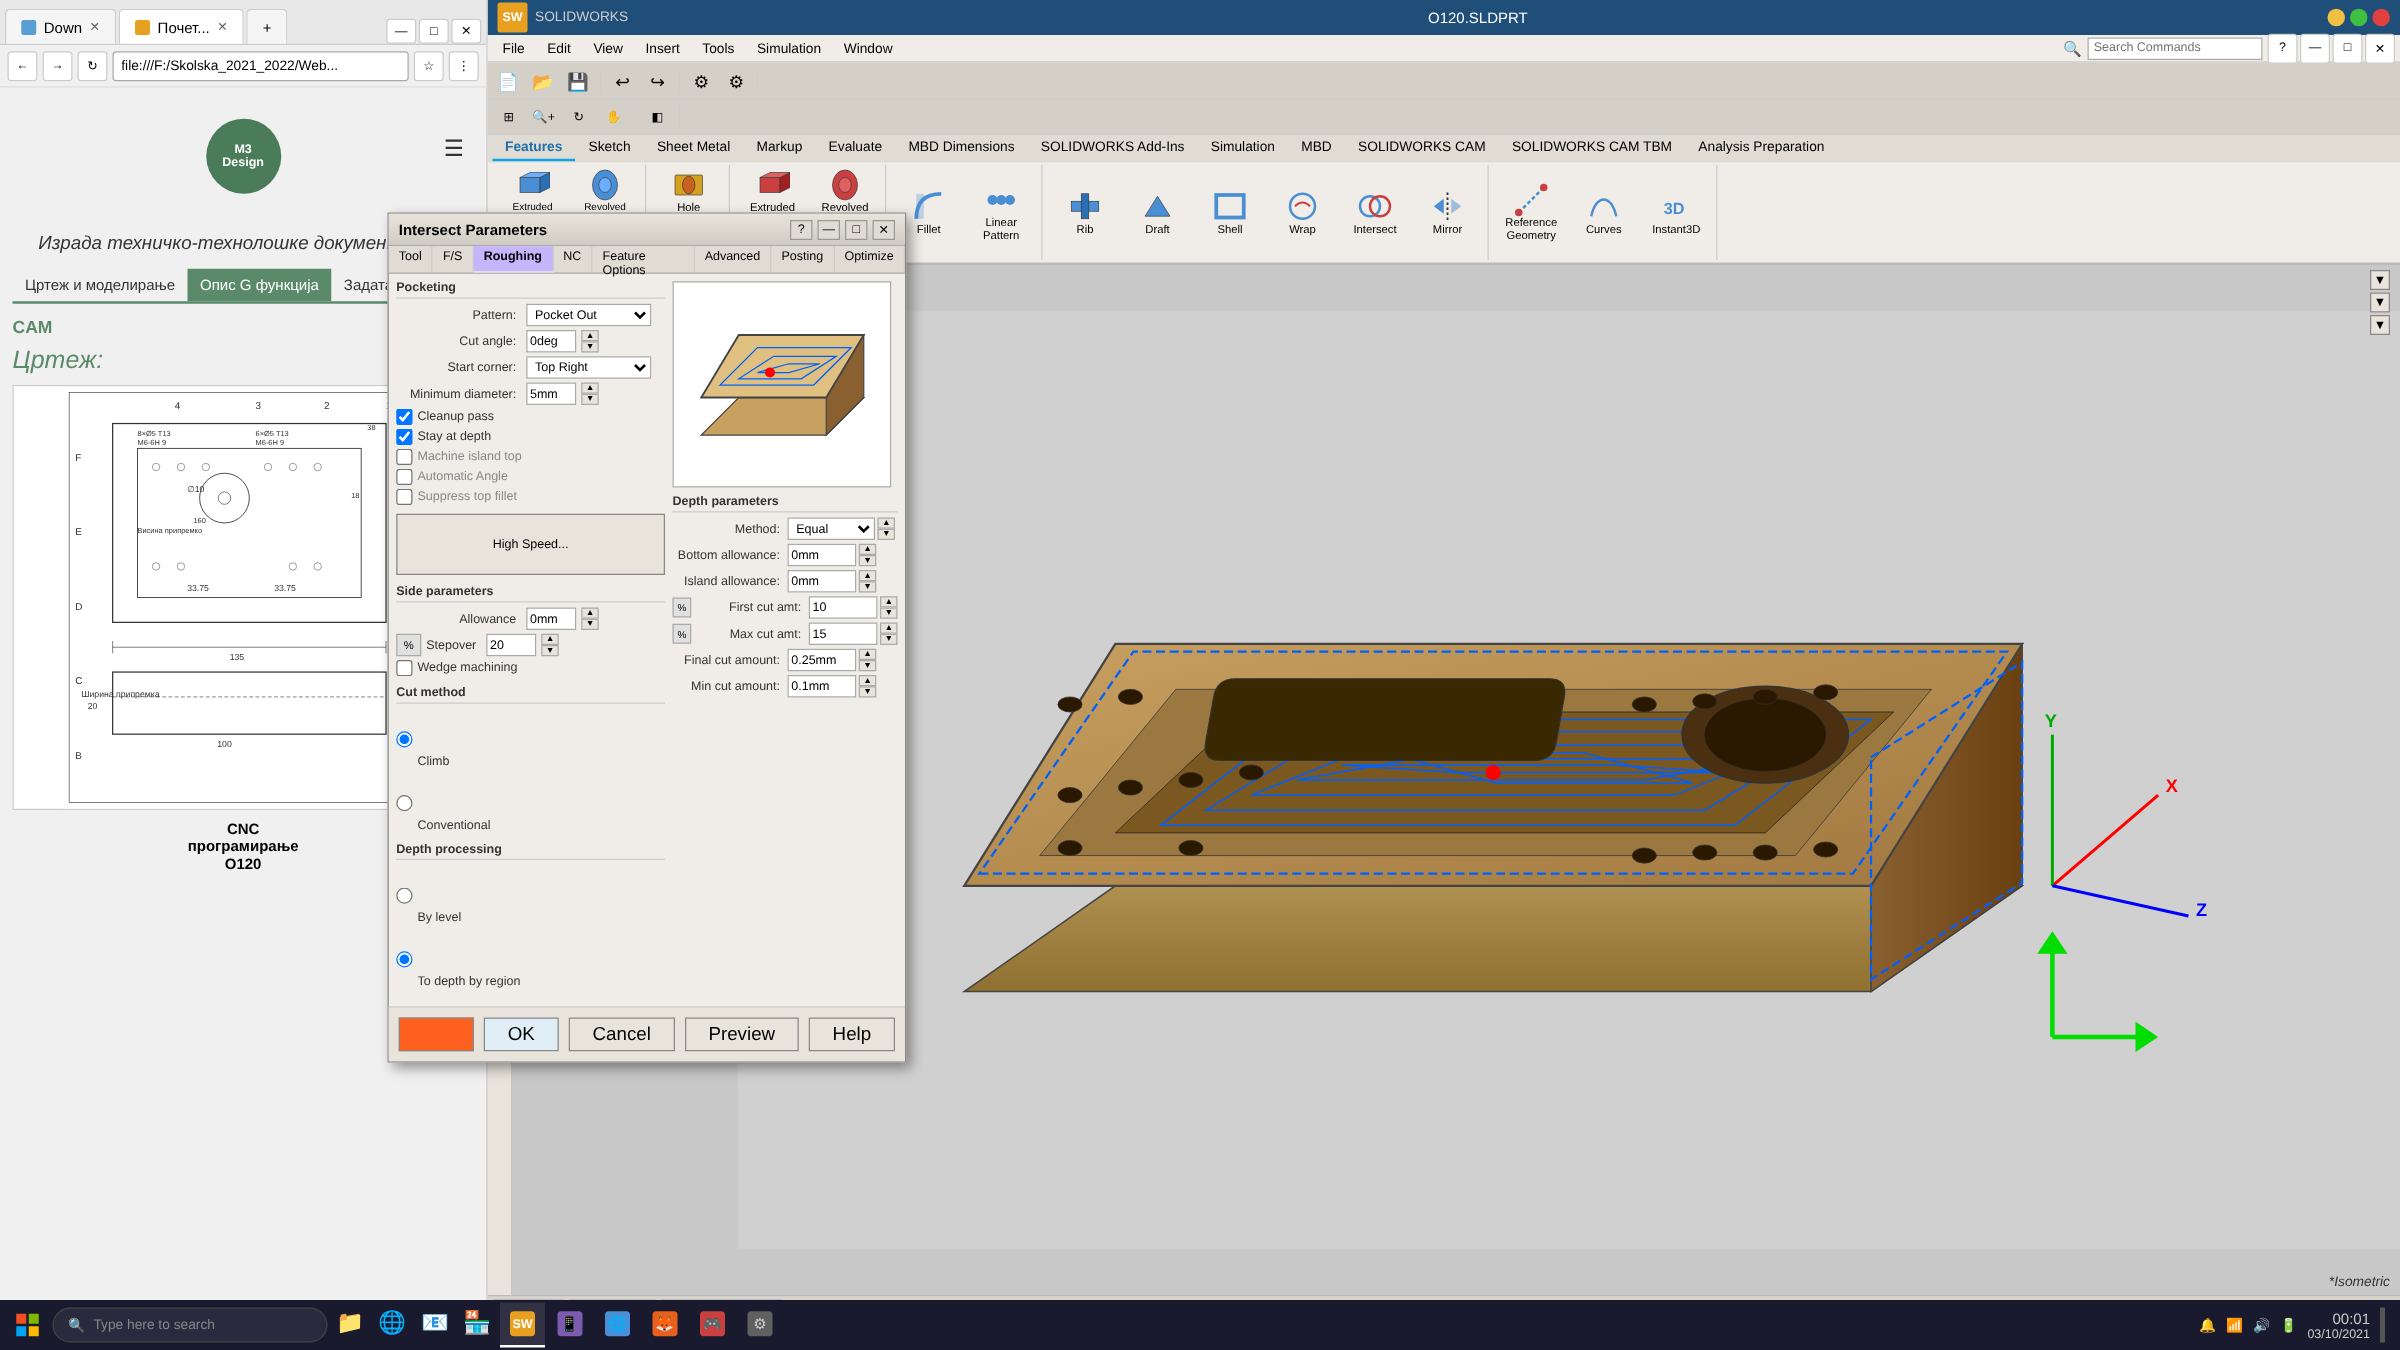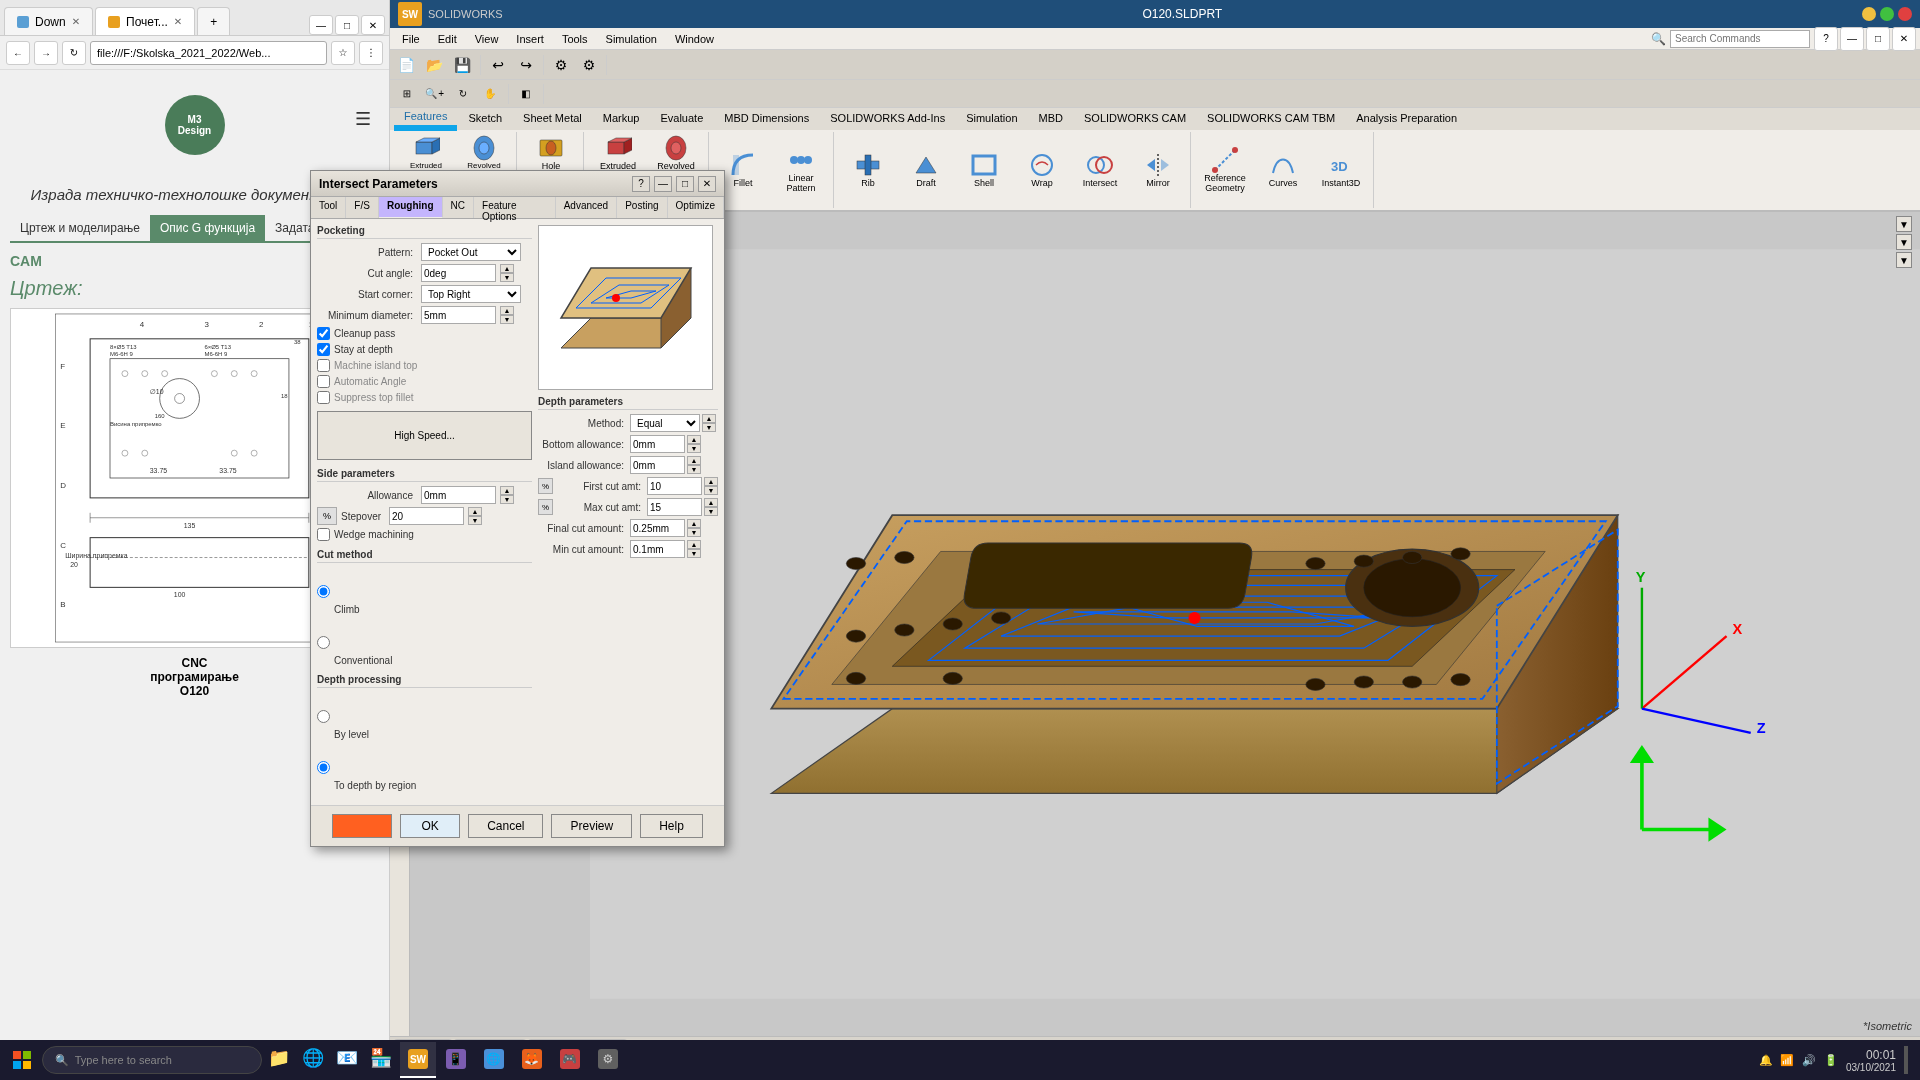--- a/index.html
+++ b/index.html
@@ -32,21 +32,21 @@
     
     .sw-app { position: absolute; top: 0; left: 390px; right: 0; bottom: 0; background: #d4d0c8; display: flex; flex-direction: column; }
     .sw-titlebar { height: 28px; background: #1f4e79; display: flex; align-items: center; padding: 0 8px; color: white; font-size: 12px; gap: 8px; }
     .sw-menu-bar { height: 22px; background: #f0ede8; display: flex; align-items: center; padding: 0 4px; gap: 2px; border-bottom: 1px solid #ccc; }
     .sw-menu-item { padding: 2px 8px; font-size: 11px; cursor: pointer; }
     .sw-toolbar-row1 { height: 30px; display: flex; align-items: center; padding: 2px 4px; gap: 2px; border-bottom: 1px solid #ccc; }
     .sw-toolbar-row2 { height: 28px; display: flex; align-items: center; padding: 2px 4px; gap: 2px; border-bottom: 1px solid #ccc; }
     .sw-ribbon { display: flex; flex-direction: column; background: #f0ede8; border-bottom: 2px solid #bbb; }
     .sw-ribbon-tabs { height: 22px; display: flex; align-items: center; padding: 0 4px; gap: 1px; background: #e0dcd4; }
     .sw-ribbon-tab { padding: 3px 10px; font-size: 11px; cursor: pointer; border-bottom: 2px solid transparent; }
-    .sw-ribbon-tab.active { border-bottom: 6px solid #0ea5e9; color: #1f6ea8; font-weight: normal; }
+    .sw-ribbon-tab.active { border-bottom: 2px solid #0ea5e9; color: #1f6ea8; font-weight: bold; }
     .sw-ribbon-content { height: 80px; display: flex; align-items: stretch; padding: 2px 4px; gap: 2px; overflow: hidden; }
     .ribbon-btn { display: flex; flex-direction: column; align-items: center; padding: 2px 4px; cursor: pointer; border-radius: 3px; font-size: 9px; text-align: center; width: 56px; }
     .ribbon-icon { width: 28px; height: 28px; display: flex; align-items: center; justify-content: center; }
     .ribbon-btn-label { font-size: 9px; text-align: center; line-height: 1.1; max-width: 56px; }
     .sw-main { display: flex; flex: 1; overflow: hidden; }
     .sw-left-panel { width: 20px; background: #e8e4dc; border-right: 1px solid #bbb; }
     .sw-viewport { flex: 1; background: #c8c8c8; position: relative; overflow: hidden; }
     .sw-status-bar { height: 22px; background: #e8e4dc; border-top: 1px solid #bbb; display: flex; align-items: center; padding: 0 8px; font-size: 10px; gap: 16px; }
     .sw-bottom-tabs { height: 22px; background: #d8d4cc; display: flex; align-items: center; padding: 0 4px; gap: 2px; border-top: 1px solid #bbb; }
     .sw-bottom-tab { padding: 2px 12px; font-size: 11px; cursor: pointer; border: 1px solid #bbb; background: #e8e4dc; border-bottom: none; border-radius: 3px 3px 0 0; }
@@ -62,34 +62,34 @@
     .dialog-tab { padding: 3px 8px; font-size: 10px; cursor: pointer; border-right: 1px solid #ccc; }
     .dialog-tab.active { background: #c4b5fd; border-bottom: 1px solid #f0ede8; font-weight: bold; }
     .dialog-body { display: flex; padding: 6px; gap: 6px; }
     .dialog-left { flex: 1; }
     .dialog-right { width: 180px; }
     .dialog-section { margin-bottom: 8px; }
     .dialog-section-title { font-weight: bold; font-size: 10px; color: #333; margin-bottom: 4px; border-bottom: 1px solid #ccc; padding-bottom: 2px; }
     .form-row { display: flex; align-items: center; margin-bottom: 3px; gap: 4px; }
     .form-label { width: 100px; font-size: 10px; color: #333; text-align: right; padding-right: 4px; flex-shrink: 0; }
     .form-input { height: 18px; border: 1px solid #aaa; background: #fff; font-size: 10px; padding: 0 2px; }
-    .form-input-sm { width: 75px; }
+    .form-input-sm { width: 40px; }
     .form-select { height: 18px; border: 1px solid #aaa; background: #fff; font-size: 10px; padding: 0 2px; }
     .form-select-md { width: 100px; }
     .spin-btn { width: 14px; height: 9px; border: 1px solid #aaa; background: #e8e4dc; cursor: pointer; display: flex; align-items: center; justify-content: center; font-size: 7px; }
     .spin-container { display: flex; flex-direction: column; }
     .checkbox-row { display: flex; align-items: center; gap: 4px; margin-bottom: 3px; }
     .checkbox-label { font-size: 10px; color: #333; }
     .gray-text { color: #888; }
     .radio-row { display: flex; align-items: center; gap: 4px; margin-bottom: 3px; }
     .radio-label { font-size: 10px; color: #333; margin-top: 37px; }
     .pct-btn { width: 20px; height: 18px; background: #e0e0e0; border: 1px solid #aaa; font-size: 9px; cursor: pointer; display: flex; align-items: center; justify-content: center; }
     .dialog-preview { background: #fff; border: 1px solid #aaa; width: 175px; height: 165px; display: flex; align-items: center; justify-content: center; overflow: hidden; }
     .dialog-footer { display: flex; justify-content: center; gap: 8px; padding: 8px; border-top: 1px solid #ccc; background: #e8e4dc; }
-    .dialog-btn { padding: 4px 18px; border: 1px solid #888; background: #e8e4dc; font-size: 12px; cursor: pointer; min-width: 60px; }
+    .dialog-btn { padding: 4px 18px; border: 1px solid #888; background: #e8e4dc; font-size: 15px; cursor: pointer; min-width: 60px; }
     .dialog-btn-ok { background: #e0eef8; }
     .depth-row { display: flex; align-items: center; margin-bottom: 3px; gap: 2px; }
     .depth-label { width: 90px; font-size: 10px; color: #333; text-align: right; padding-right: 4px; flex-shrink: 0; }
     .depth-input { width: 55px; height: 18px; border: 1px solid #aaa; background: #fff; font-size: 10px; padding: 0 2px; }
     .high-speed-btn { width: 100%; margin-top: 4px; padding: 18px; border: 1px solid #888; background: #e8e4dc; font-size: 10px; cursor: pointer; text-align: center; }
 
     
     .taskbar { position: fixed; bottom: 0; left: 0; right: 0; height: 40px; background: #1a1a2e; display: flex; align-items: center; padding: 0 4px; gap: 2px; z-index: 200; }
     .taskbar-start { width: 36px; height: 36px; background: #1a1a2e; border: none; cursor: pointer; display: flex; align-items: center; justify-content: center; }
     .taskbar-search { flex: 0 0 220px; height: 28px; border-radius: 14px; background: #2a2a3e; border: 1px solid #444; padding: 0 12px; color: #ccc; font-size: 11px; display: flex; align-items: center; gap: 6px; cursor: text; }

